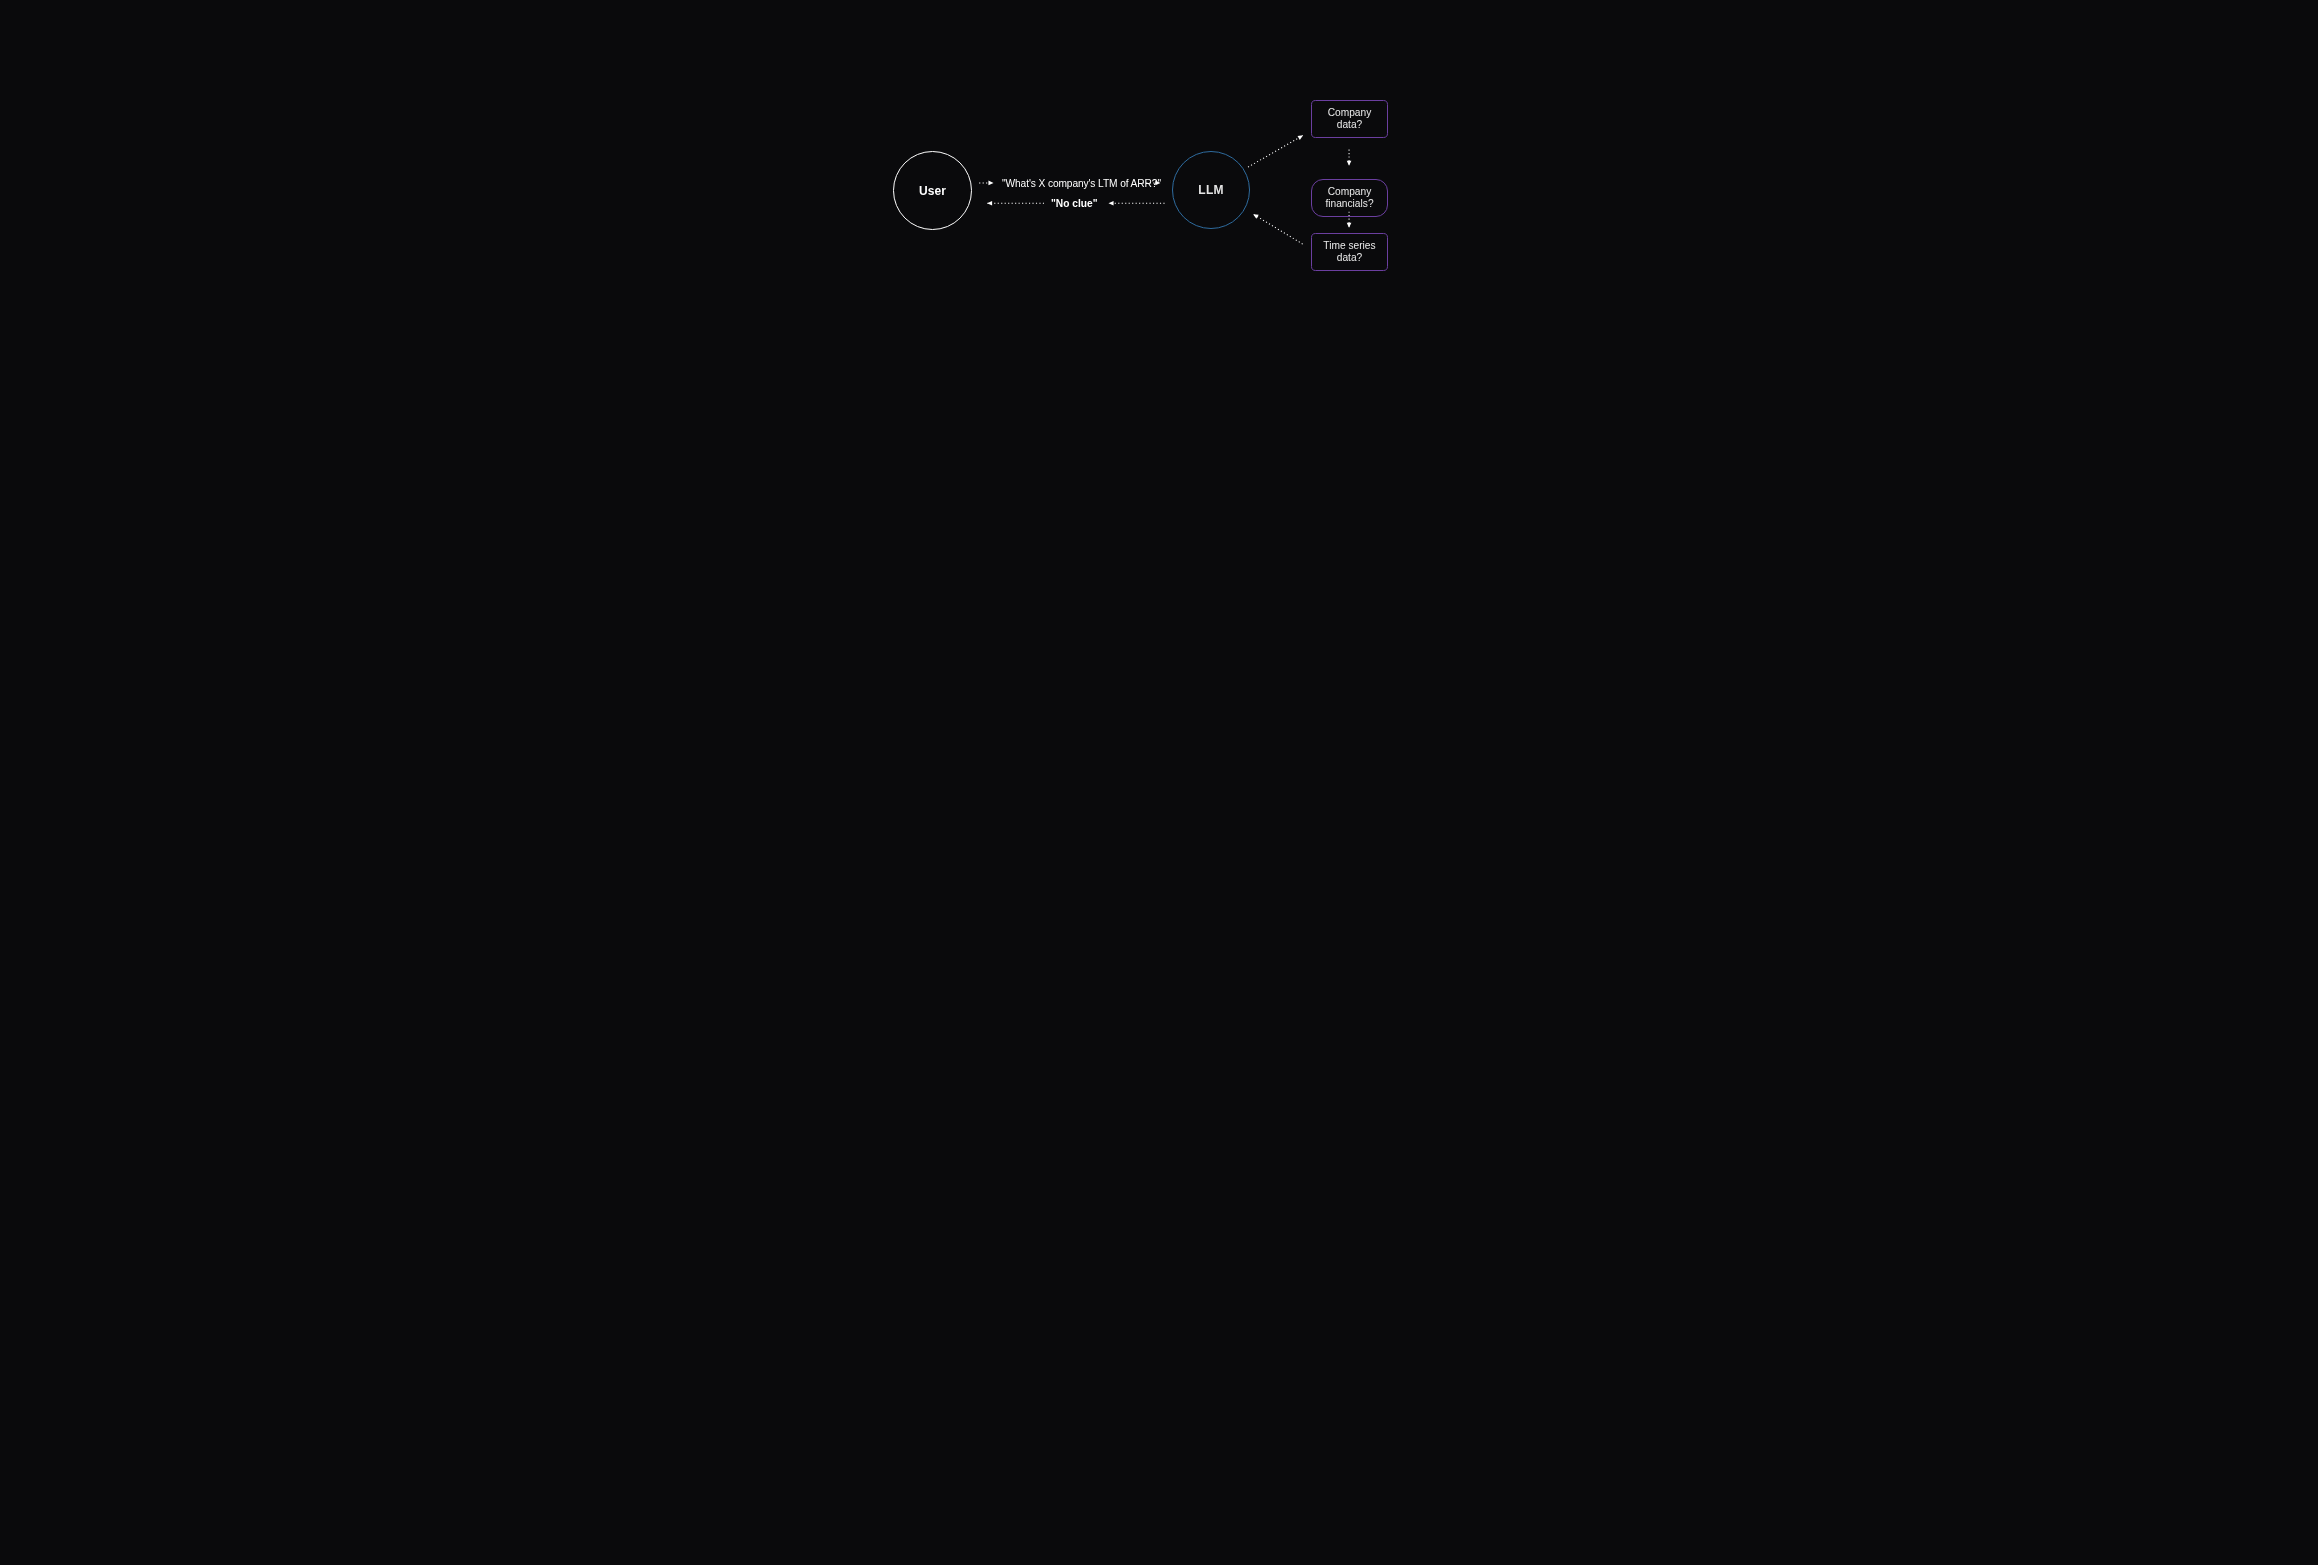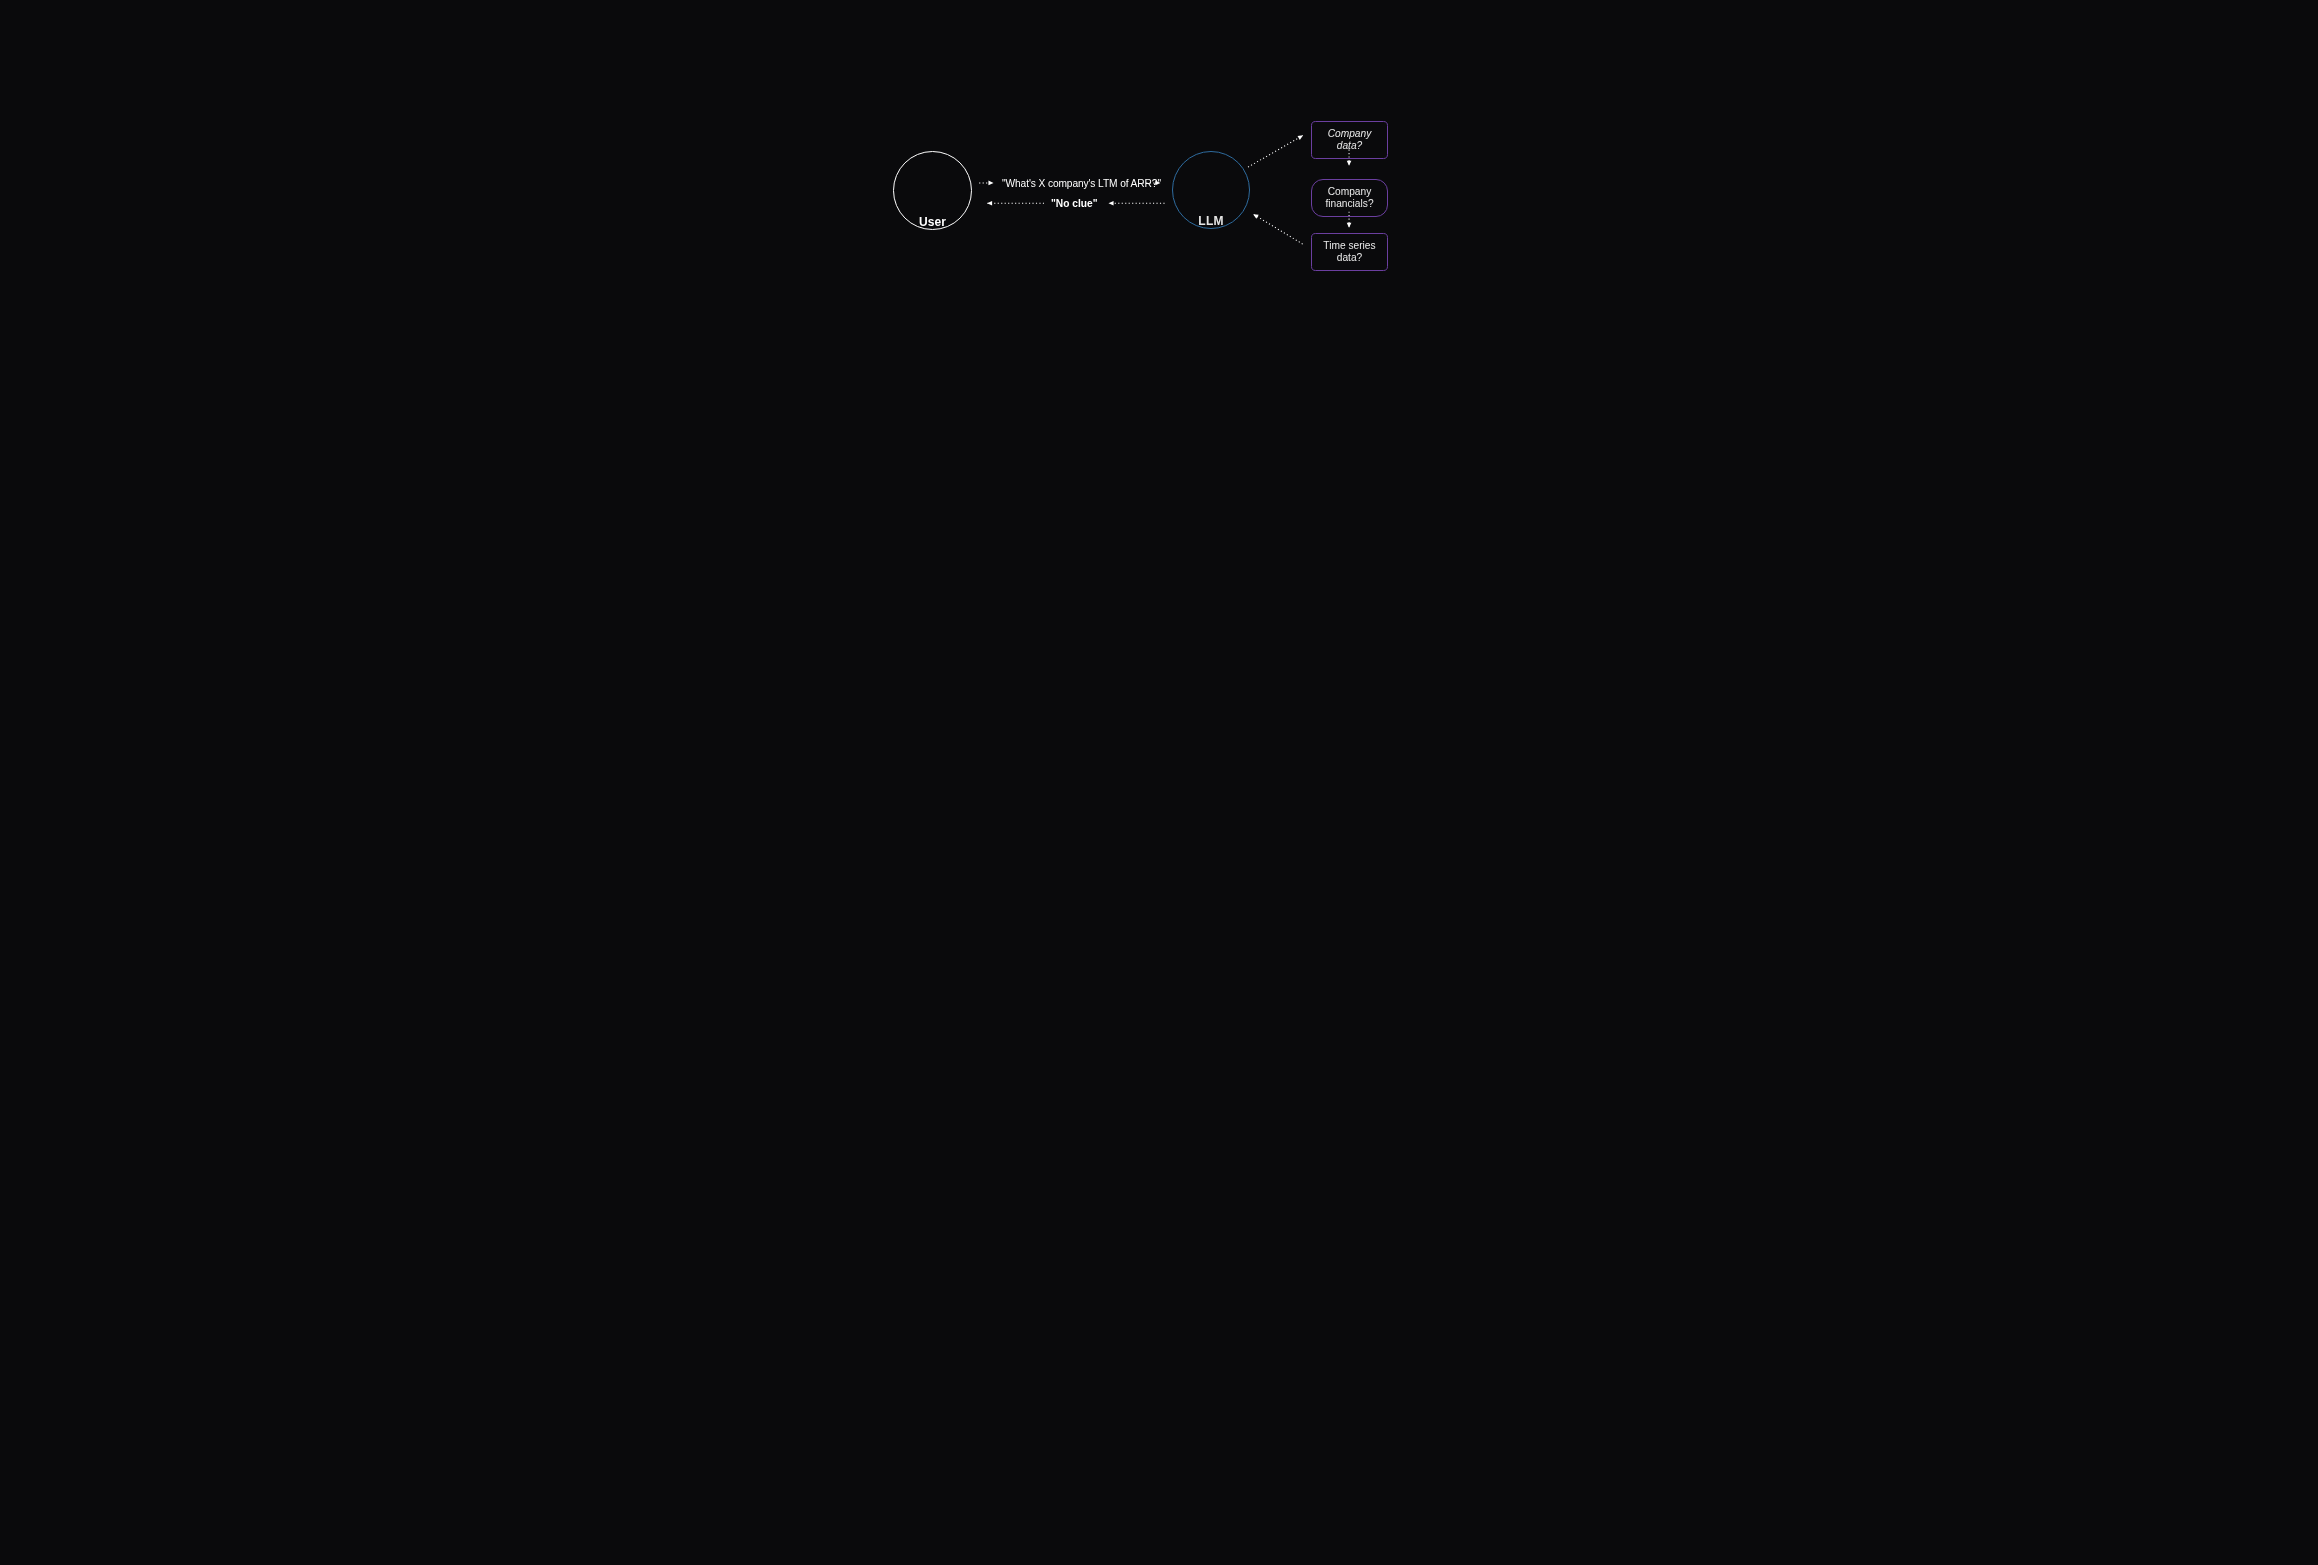--- a/index.html
+++ b/index.html
@@ -15,21 +15,21 @@
     position: relative;
     width: 712px;
     height: 401px;
     margin: 0 auto;
     background: #0a0a0c;
   }
   .node-circle {
     position: absolute;
     border-radius: 50%;
     display: flex;
-    align-items: flex-end;
+    align-items: center;
     justify-content: center;
     box-sizing: border-box;
     background: transparent;
   }
   .user-node {
     left: 90px;
     top: 151px;
     width: 79px;
     height: 79px;
     border: 0.9px solid #ffffff;
@@ -64,21 +64,21 @@
     align-items: center;
     justify-content: center;
     text-align: center;
     color: #eaeaea;
     font-size: 10.2px;
     line-height: 1.18;
     font-weight: 400;
     box-sizing: border-box;
     padding: 2.8px 4.6px;
   }
-  .box1 { top: 121px; font-style: italic; }
+  .box1 { top: 100px; }
   .box2 { top: 179px; border-radius: 12px; }
   .box3 { top: 233px; align-items: center; }
   .msg {
     position: absolute;
     color: #ffffff;
     font-size: 10.2px;
     white-space: nowrap;
   }
   .query-text {
     left: 199px;

